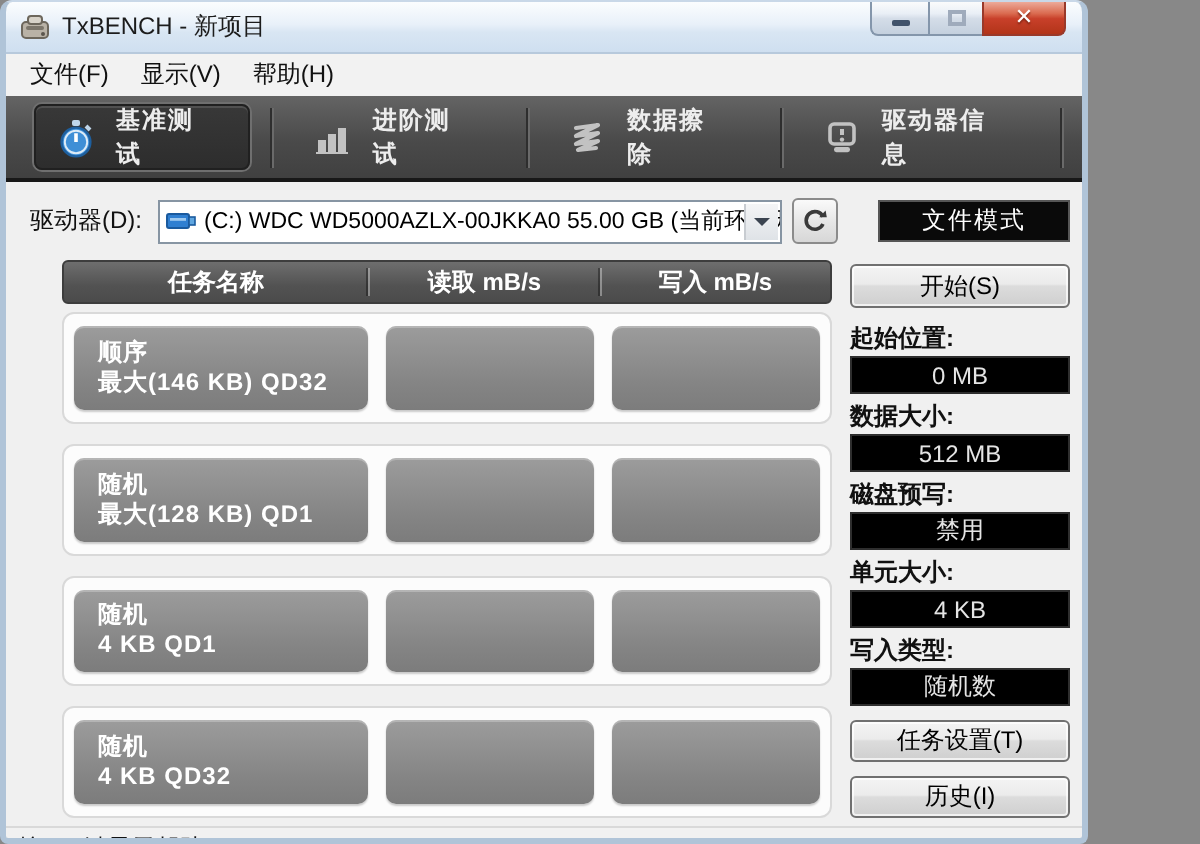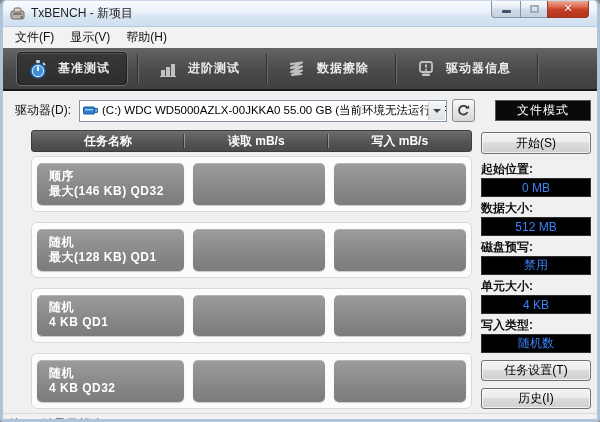--- a/index.html
+++ b/index.html
@@ -1,20 +1,20 @@
 <!DOCTYPE html>
 <html><head>
 <meta charset="utf-8">
 <style>
   * { box-sizing: border-box; margin: 0; padding: 0; }
   html,body { width:600px; height:422px; }
   body { font-family: "Liberation Sans", "DejaVu Sans", sans-serif; font-size: 12px; background:#888; }
 
   .window {
-    width:600px; height:422px;
+    width:544px; height:422px;
     border:3px solid #b0c4d8;
     border-top:1px solid #c9d8e8;
     border-radius:6px 6px 4px 4px;
     background:#f0f0f0;
     display:flex; flex-direction:column;
     overflow:hidden;
     box-shadow: inset 0 0 0 1px #8ea6bd;
   }
 
   
@@ -137,21 +137,21 @@
   .btn7 {
     height:22px; border:1px solid #707070; border-radius:3px;
     background: linear-gradient(#f4f4f4, #ebebeb 45%, #dcdcdc 50%, #cfcfcf);
     display:flex; align-items:center; justify-content:center; color:#000;
     box-shadow: inset 0 0 0 1px rgba(255,255,255,.7);
   }
   .btn7.start { margin-bottom:9px; }
   .sp-field { margin-bottom:5px; }
   .sp-label { color:#111; margin-bottom:2px; line-height:13px;font-weight:bold; }
   .sp-value {
-    height:19px; background:#000; color:#3b82f6;
+    height:19px; background:#000; color:#e5e5e5;
     display:flex; align-items:center; justify-content:center;
     border:1px solid #2e2e2e;
   }
   .sp-buttons { margin-top:2px; display:flex; flex-direction:column; gap:7px; }
   .btn7.small { height:21px; }
 
   
   .statusbar {
     flex:0 0 21px; background:#f1f1f1; border-top:1px solid #d9d9d9;
     display:flex; align-items:center; padding-left:6px; color:#111;

